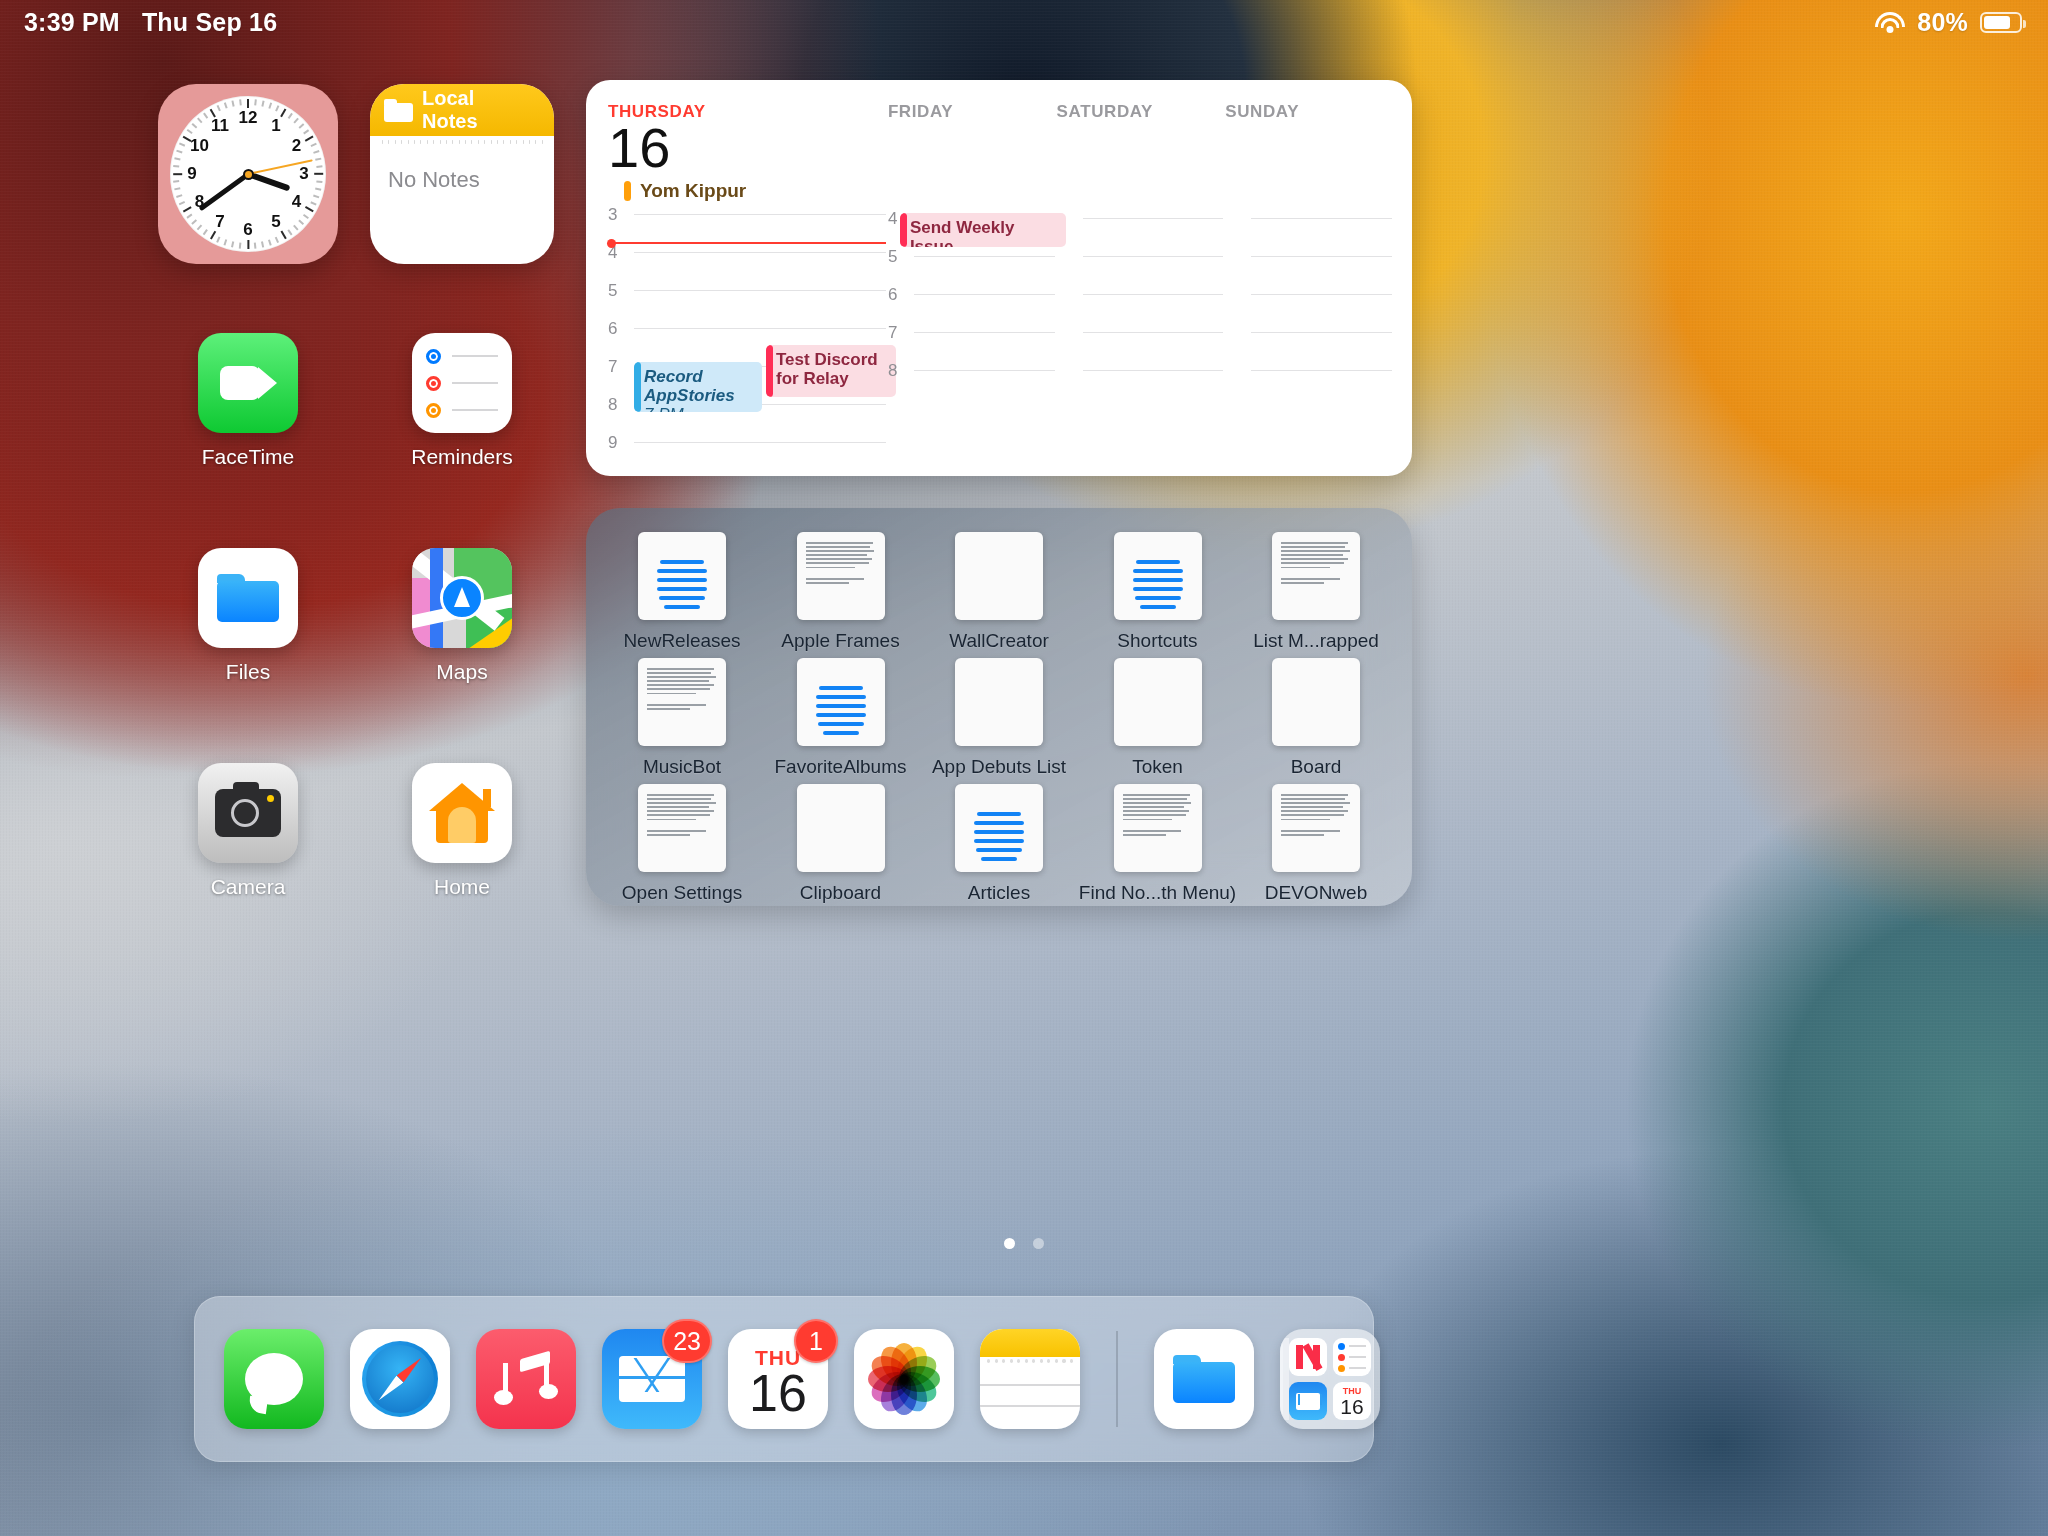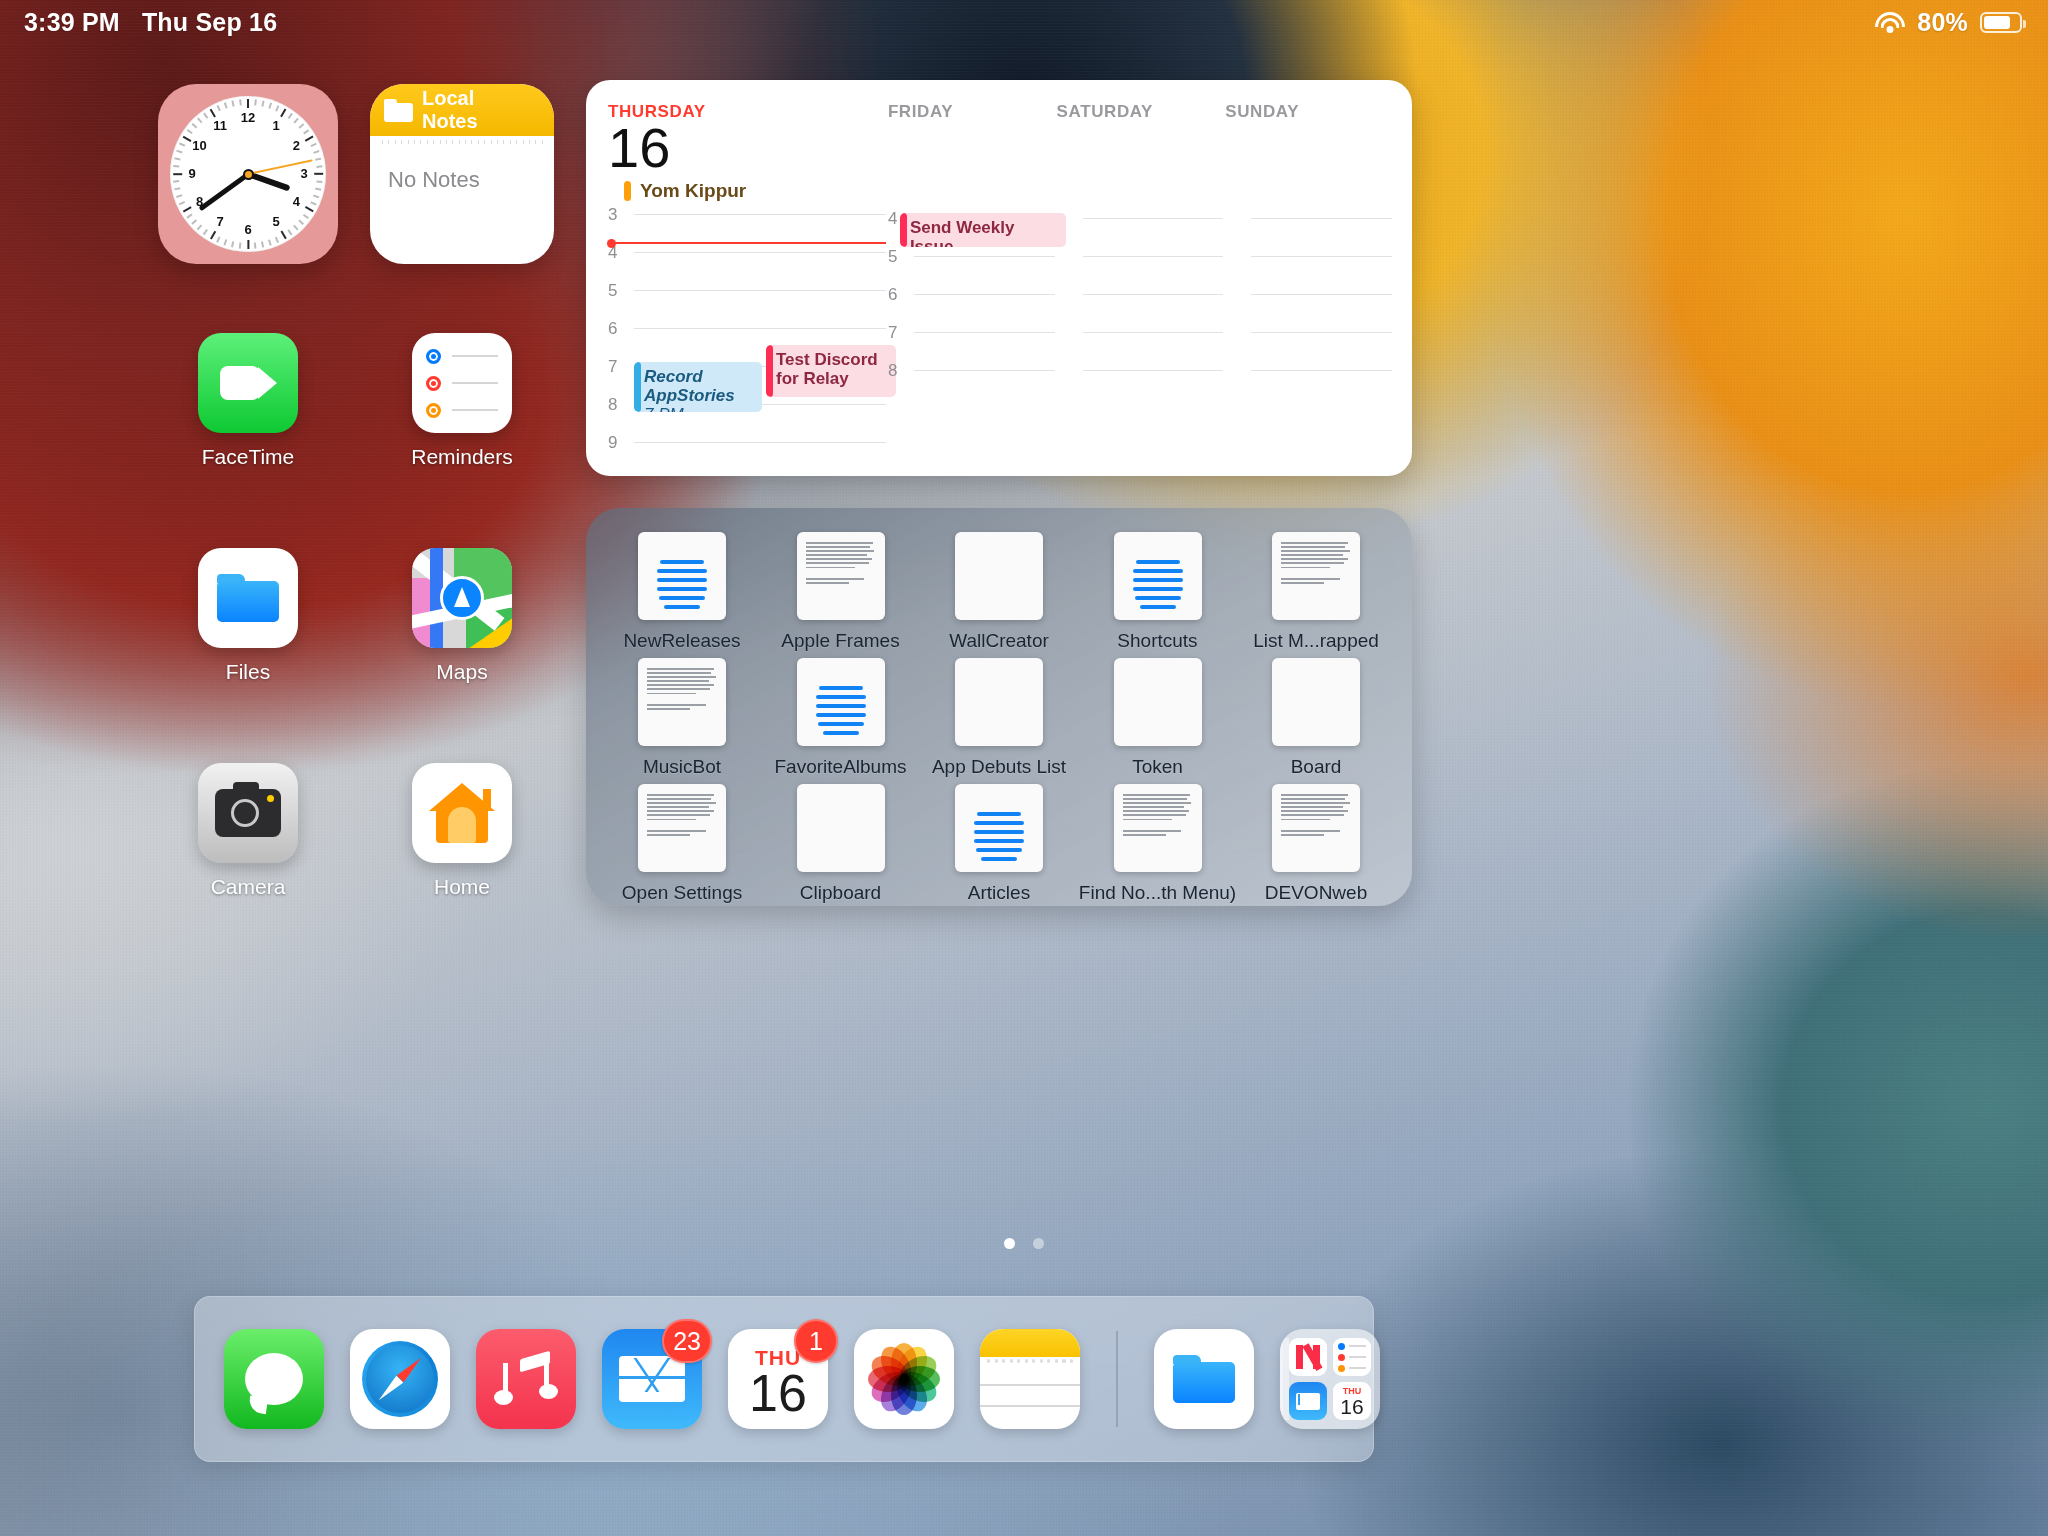--- a/index.html
+++ b/index.html
@@ -68,21 +68,21 @@
     position:absolute; left:158px; top:84px; width:180px; height:180px;
     border-radius:38px; background:#e59a99;
     box-shadow:0 8px 24px rgba(0,0,0,.22);
     display:flex; align-items:center; justify-content:center;
   }
   .clock-face {
     width:156px; height:156px; border-radius:50%; background:#fff; position:relative;
     box-shadow:inset 0 0 0 1px rgba(0,0,0,.05);
   }
   .cf-num {
-    position:absolute; font-size:13px; font-weight:700; color:#111;
+    position:absolute; font-size:17px; font-weight:700; color:#111;
     width:22px; text-align:center; line-height:22px; margin-left:-11px; margin-top:-11px;
   }
   .tick { position:absolute; left:50%; top:3px; width:1.6px; height:6px; background:#bcbcbc;
     transform-origin:50% 75px; margin-left:-.8px; }
   .tick.major { height:9px; width:2.4px; background:#2a2a2a; margin-left:-1.2px; }
   .hand { position:absolute; left:50%; bottom:50%; transform-origin:50% 100%; border-radius:3px; }
   .hand.hour { width:6px; height:44px; background:#111; margin-left:-3px; }
   .hand.min  { width:5px; height:60px; background:#111; margin-left:-2.5px; }
   .hand.sec  { width:2px; height:66px; background:#f6a623; margin-left:-1px; }
   .hub { position:absolute; left:50%; top:50%; width:11px; height:11px; margin:-5.5px 0 0 -5.5px;
@@ -237,21 +237,21 @@
 
   
   .page-dots { position:absolute; left:0; right:0; top:1238px; display:flex;
     justify-content:center; gap:18px; }
   .page-dots i { width:11px; height:11px; border-radius:50%; background:rgba(255,255,255,.45); display:block; }
   .page-dots i.on { background:#fff; }
 
   
   .dock {
     position:absolute; left:194px; top:1296px; width:1180px; height:166px;
-    border-radius:16px; background:rgba(235,240,248,.40);
+    border-radius:26px; background:rgba(235,240,248,.40);
     backdrop-filter:blur(28px); -webkit-backdrop-filter:blur(28px);
     box-shadow:0 6px 26px rgba(0,0,0,.12), inset 0 0 0 1px rgba(255,255,255,.22);
     display:flex; align-items:center; padding:0 30px; gap:26px;
   }
   .dock-app { width:100px; height:100px; border-radius:23px; position:relative; flex:0 0 auto;
     box-shadow:0 4px 12px rgba(0,0,0,.18); overflow:visible; }
   .dock-inner { width:100px; height:100px; border-radius:23px; overflow:hidden; position:relative; }
   .badge { position:absolute; right:-10px; top:-10px; min-width:44px; height:44px; border-radius:22px;
     background:#ff3b30; color:#fff; font-size:25px; font-weight:500; display:flex;
     align-items:center; justify-content:center; padding:0 9px; box-shadow:0 1px 3px rgba(0,0,0,.2);

